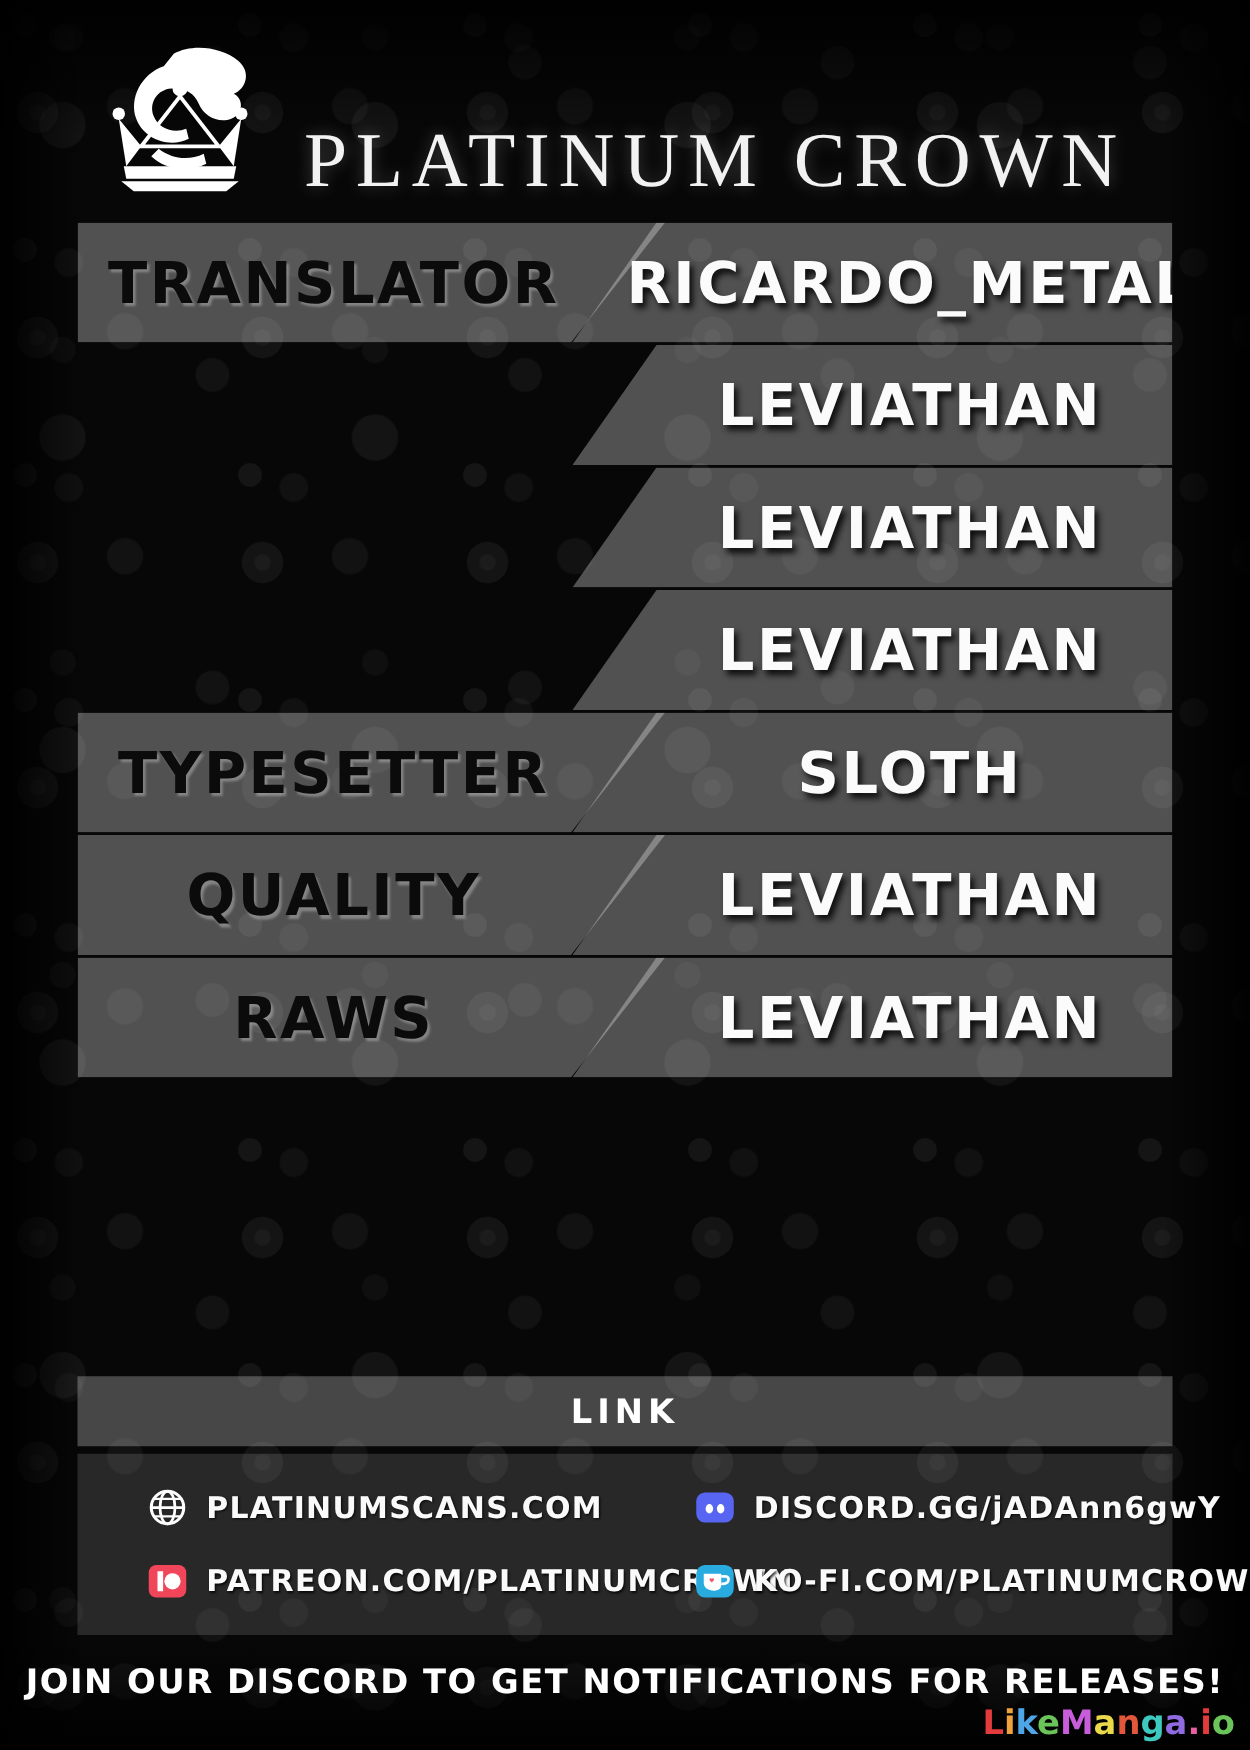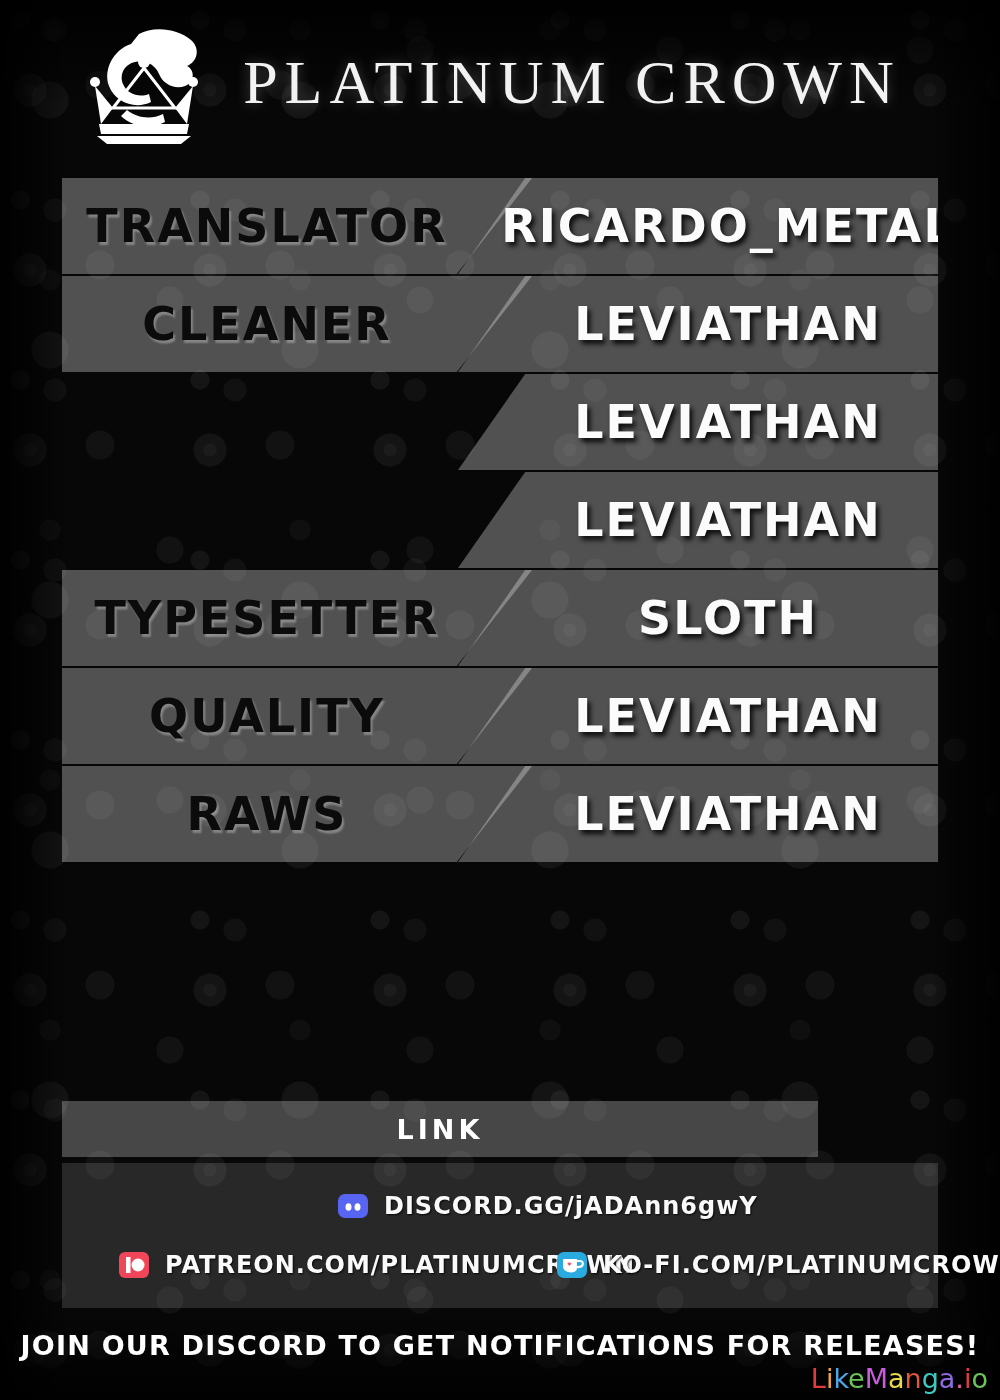--- a/index.html
+++ b/index.html
@@ -59,21 +59,21 @@
     pointer-events: none;
   }
 
   
   .header {
     position: absolute;
     top: 0; left: 0;
     width: 1000px;
     height: 165px;
     display: flex;
-    align-items: center;
+    align-items: flex-end;
     justify-content: center;
     gap: 24px;
   }
   .logo {
     width: 150px;
     height: 140px;
     position: relative;
     flex: 0 0 auto;
     margin-top: 6px;
   }
@@ -143,21 +143,21 @@
     text-transform: uppercase;
     text-shadow: 3px 4px 5px rgba(0,0,0,0.85);
     white-space: nowrap;
   }
 
   
   .link-bar {
     position: absolute;
     left: 62px;
     top: 1101px;
-    width: 756px;
+    width: 876px;
     height: 56px;
     background: rgba(255,255,255,0.26);
     display: flex;
     align-items: center;
     justify-content: center;
   }
   .link-bar span {
     color: #fff;
     font-family: "DejaVu Sans", sans-serif;
     font-weight: 700;
@@ -222,21 +222,21 @@
     font-size: 27px;
     letter-spacing: 1.2px;
   }
 
   
   .watermark {
     position: absolute;
     right: 12px;
     bottom: 6px;
     font-family: "DejaVu Sans", sans-serif;
-    font-weight: 400;
+    font-weight: 700;
     font-size: 27px;
     letter-spacing: 0px;
     white-space: nowrap;
     text-align: center;
   }
   .watermark i { font-style: normal; }
   .wm1 { color: #e23b3b; }
   .wm2 { color: #f0a23c; }
   .wm3 { color: #4ea6e8; }
   .wm4 { color: #6ac45a; }
@@ -288,23 +288,20 @@
     <div class="row">
       <div class="cell cell-left">
         <span class="role">TRANSLATOR</span>
       </div>
       <div class="cell cell-right">
         <span class="person">RICARDO_METAL</span>
       </div>
     </div>
 
     <div class="row">
-      <div class="cell cell-left">
-        <span class="role">CLEANER</span>
-      </div>
       <div class="cell cell-right">
         <span class="person">LEVIATHAN</span>
       </div>
     </div>
 
     <div class="row">
       <div class="cell cell-right">
         <span class="person">LEVIATHAN</span>
       </div>
     </div>
@@ -344,20 +341,32 @@
 
   </div>
 
   <div class="link-bar">
     <span>LINK</span>
   </div>
 
   <div class="links">
     <div class="link-row">
 
+      <div class="link-item">
+        <span class="ico">
+          <svg viewBox="0 0 32 32" width="32" height="32">
+            <circle cx="16" cy="16" r="13" fill="none" stroke="#ffffff" stroke-width="2.4"></circle>
+            <ellipse cx="16" cy="16" rx="6" ry="13" fill="none" stroke="#ffffff" stroke-width="2.2"></ellipse>
+            <line x1="3" y1="16" x2="29" y2="16" stroke="#ffffff" stroke-width="2.2"></line>
+            <line x1="5" y1="9" x2="27" y2="9" stroke="#ffffff" stroke-width="1.8"></line>
+            <line x1="5" y1="23" x2="27" y2="23" stroke="#ffffff" stroke-width="1.8"></line>
+          </svg>
+        </span>
+        <span class="txt">PLATINUMSCANS.COM</span>
+      </div>
 
       <div class="link-item">
         <span class="ico">
           <svg viewBox="0 0 32 32" width="32" height="32">
             <rect x="1" y="4" width="30" height="24" rx="7" fill="#5865F2"></rect>
             <ellipse cx="11.5" cy="17" rx="3" ry="3.8" fill="#ffffff"></ellipse>
             <ellipse cx="20.5" cy="17" rx="3" ry="3.8" fill="#ffffff"></ellipse>
           </svg>
         </span>
         <span class="txt">DISCORD.GG/jADAnn6gwY</span>

